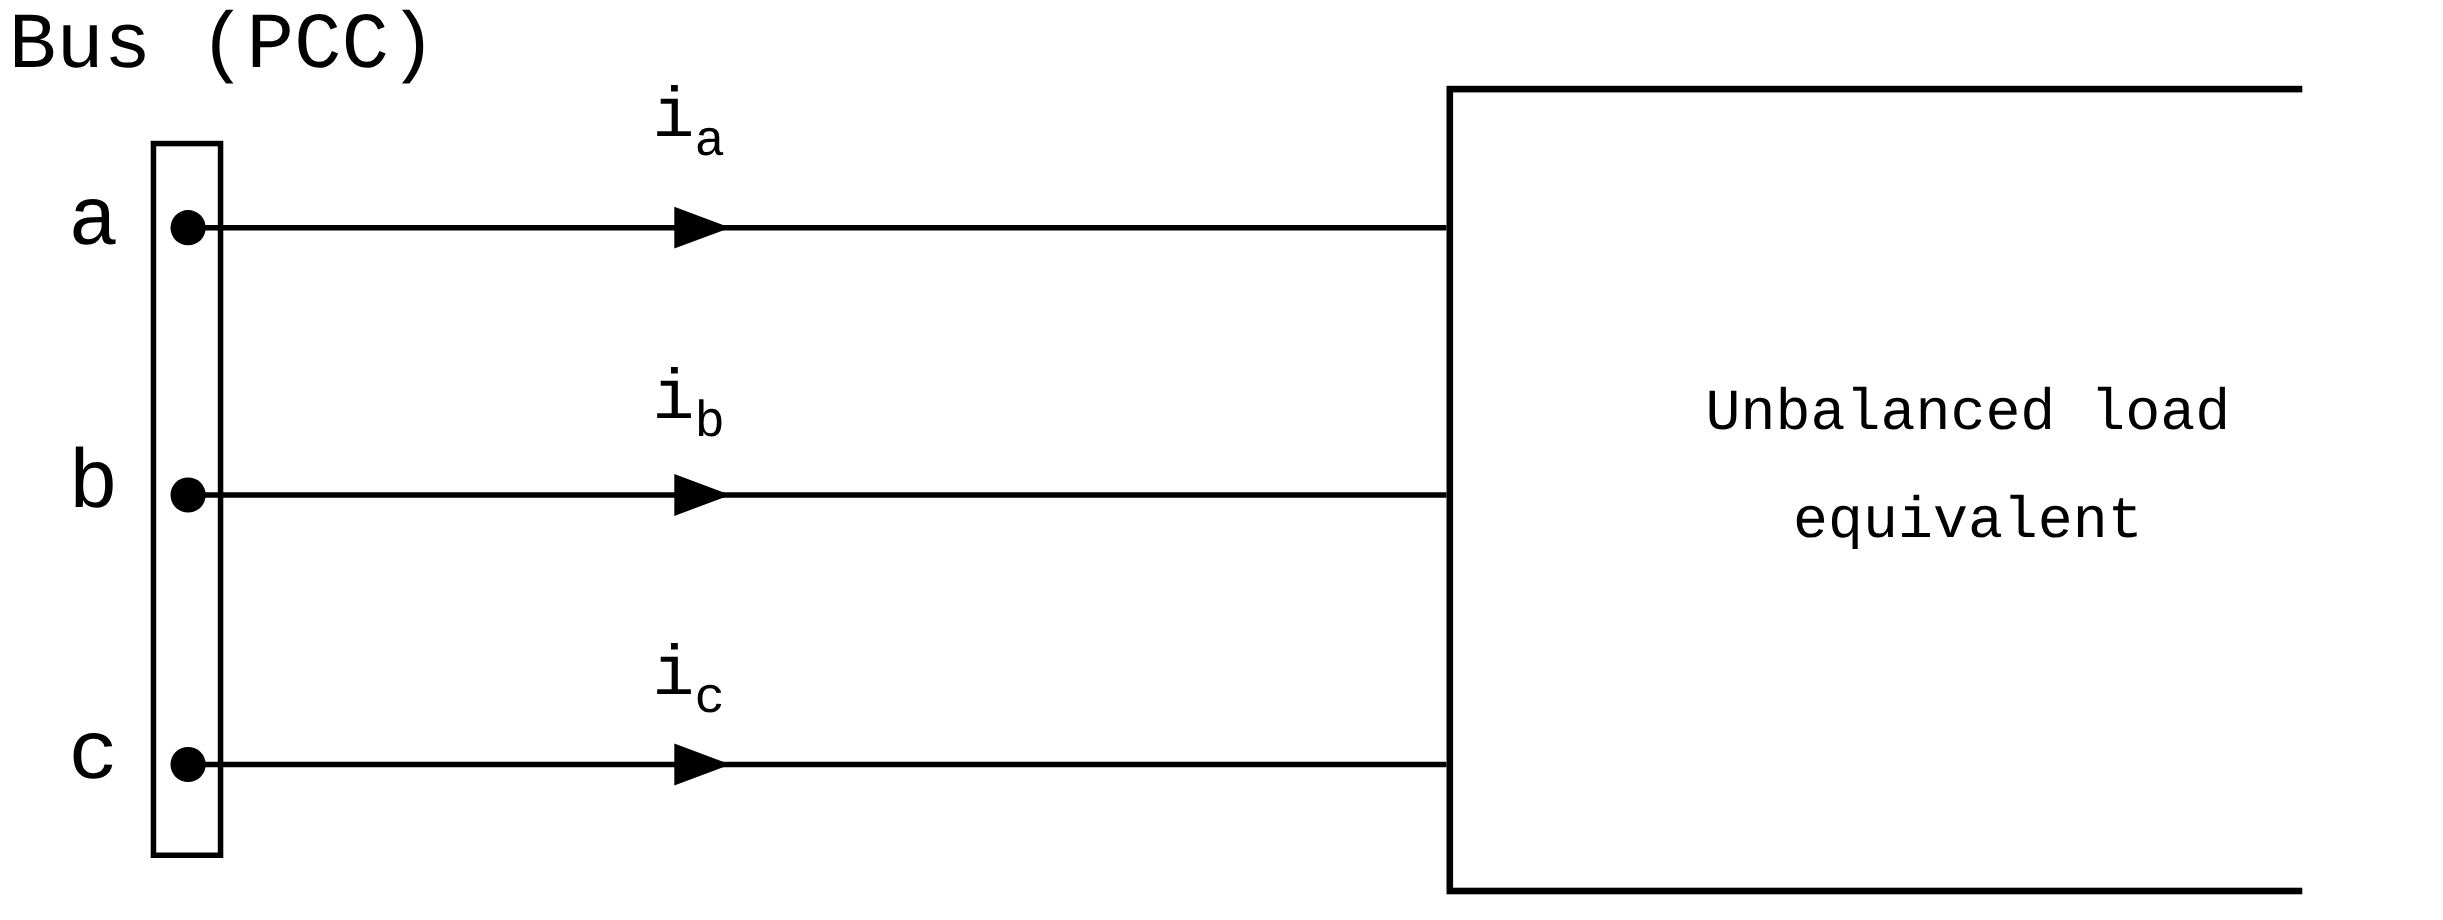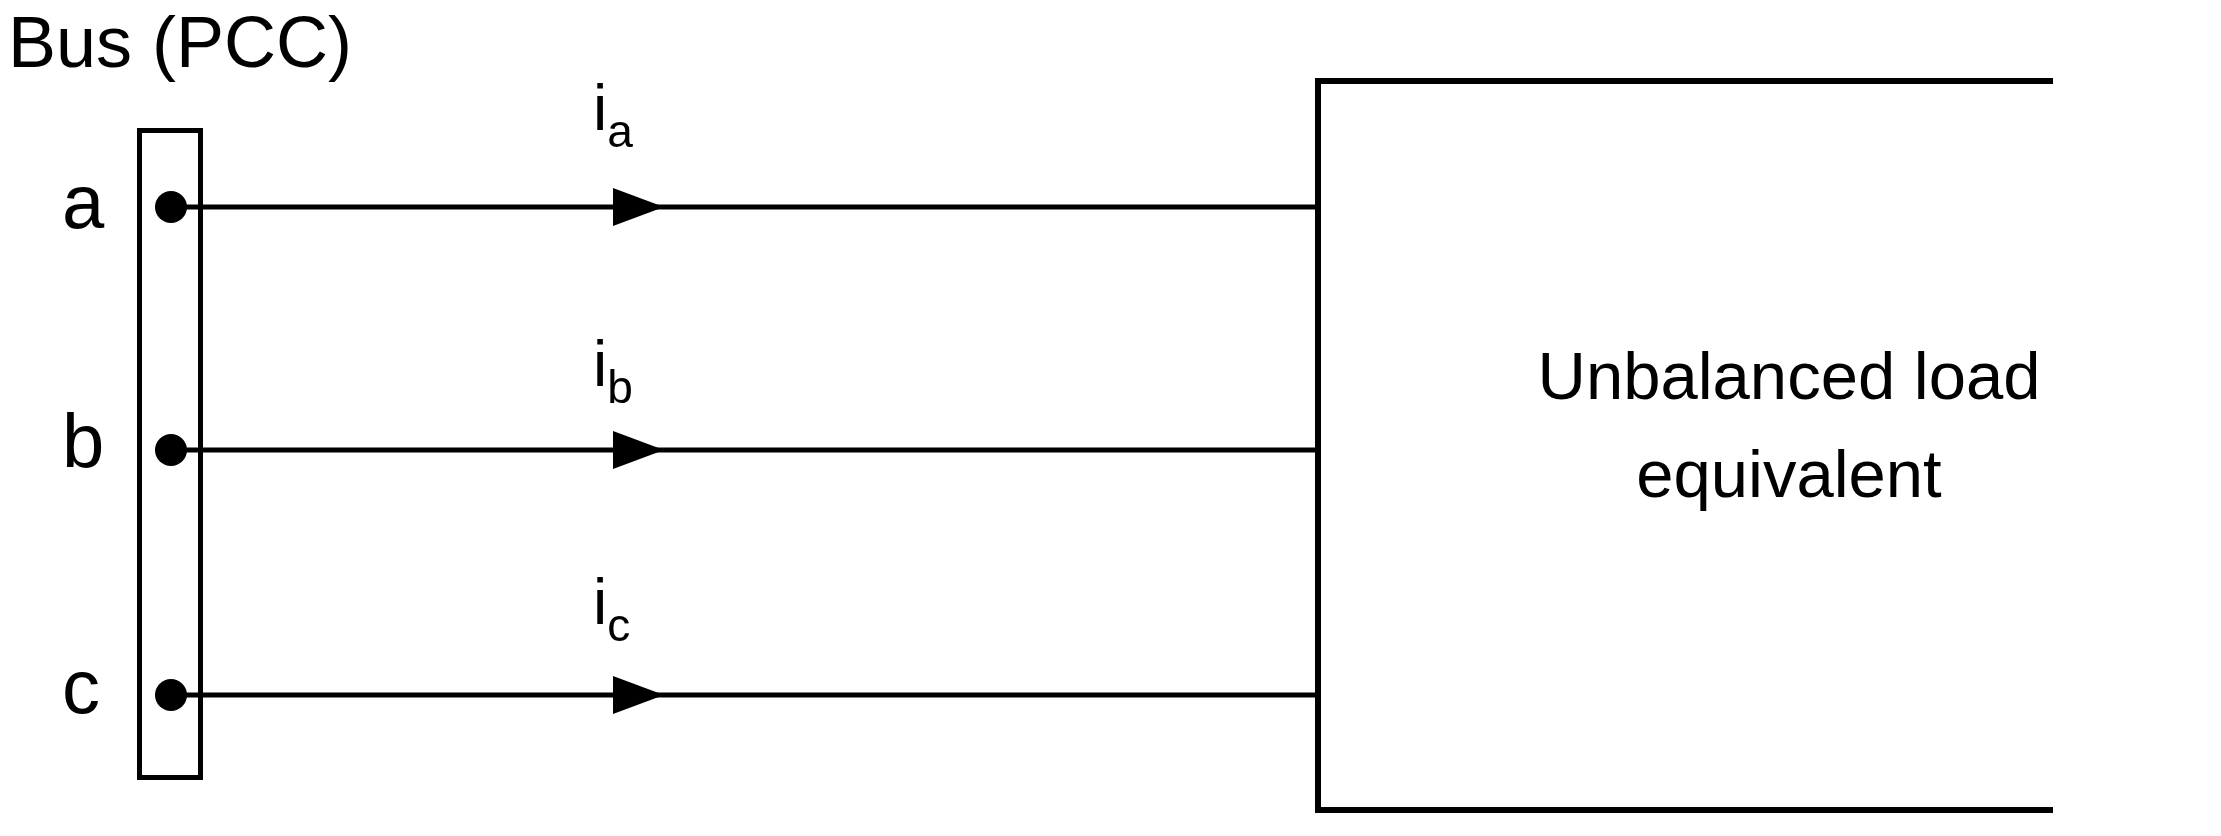--- a/index.html
+++ b/index.html
@@ -5,23 +5,24 @@
   html, body {
     margin: 0;
     padding: 0;
     background: #ffffff;
   }
   .canvas {
     position: relative;
     width: 2053px;
     height: 836px;
     background: #ffffff;
-    font-family: Liberation Sans, sans-serif;
+    font-family: Liberation Mono, monospace;
     color: #000000;
     overflow: hidden;
+    padding-left: 40px;
   }
   .wires-layer {
     position: absolute;
     left: 0;
     top: 0;
     width: 2221px;
     height: 836px;
   }
   .bus-title {
     position: absolute;
@@ -52,21 +53,21 @@
   .phase-label.c { top: 649px; }
   .current-label {
     position: absolute;
     left: 593px;
     font-size: 64px;
     line-height: 1;
     white-space: nowrap;
   }
   .current-label.a { top: 76px; }
   .current-label.b { top: 332px; }
-  .current-label.c { top: 570px; }
+  .current-label.c { top: 583px; }
   .current-label sub {
     font-size: 0.72em;
     line-height: 0;
     vertical-align: -0.36em;
   }
   .load-box {
     position: absolute;
     left: 1315px;
     top: 78px;
     width: 876px;   
@@ -74,21 +75,21 @@
     border: 6px solid #000000;
     display: flex;
     align-items: center;
     justify-content: center;
   }
   .load-box-text {
     position: relative;
     top: -21px;
     left: 30px;
     text-align: center;
-    font-size: 67px;
+    font-size: 53px;
     line-height: 98px;
   }
 </style>
 </head>
 <body>
 
 <div class="canvas">
 
   <svg class="wires-layer" viewBox="0 0 2221 836" xmlns="http://www.w3.org/2000/svg">
 

